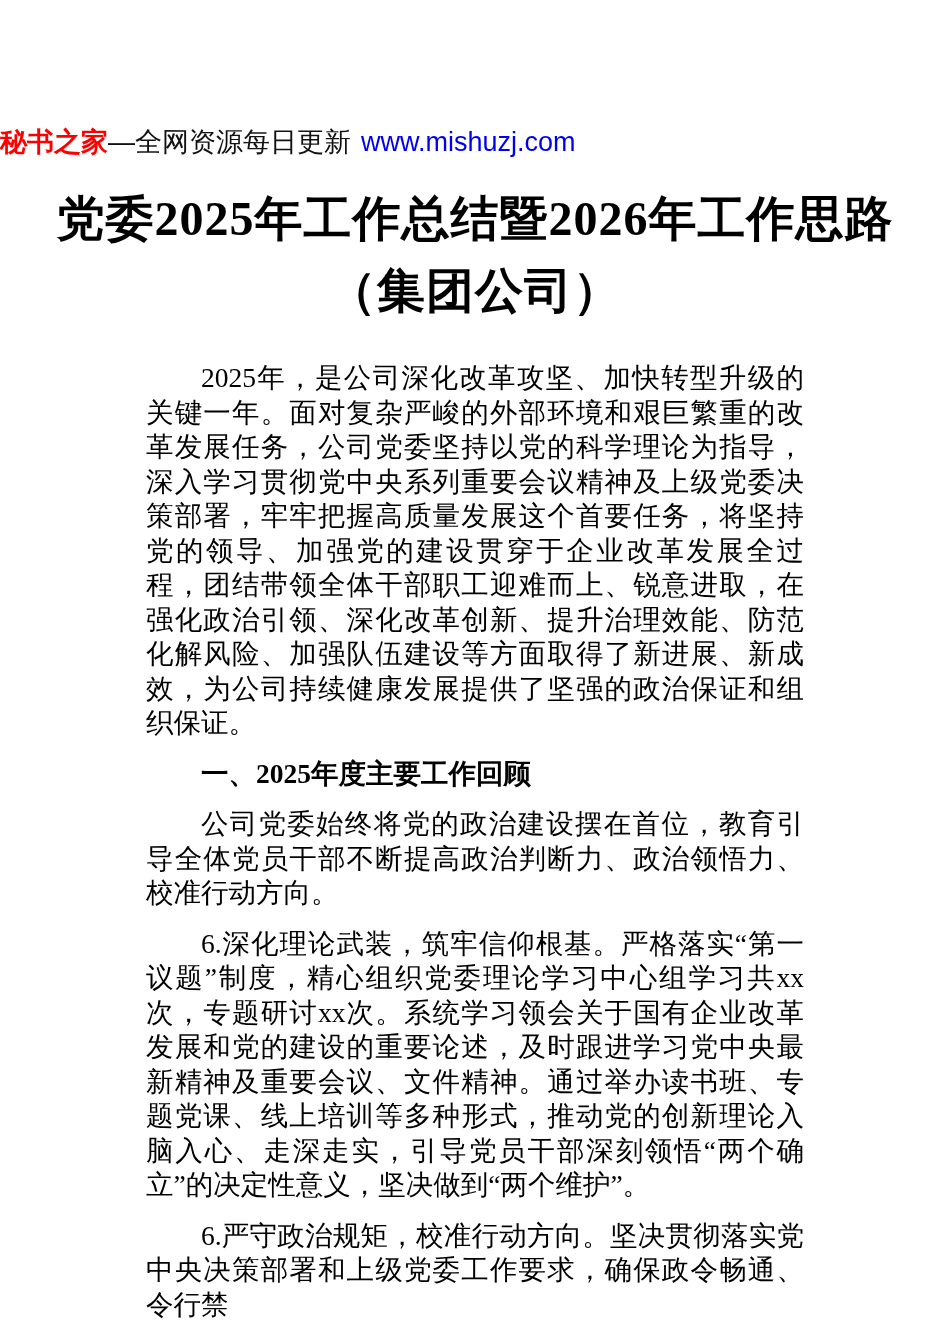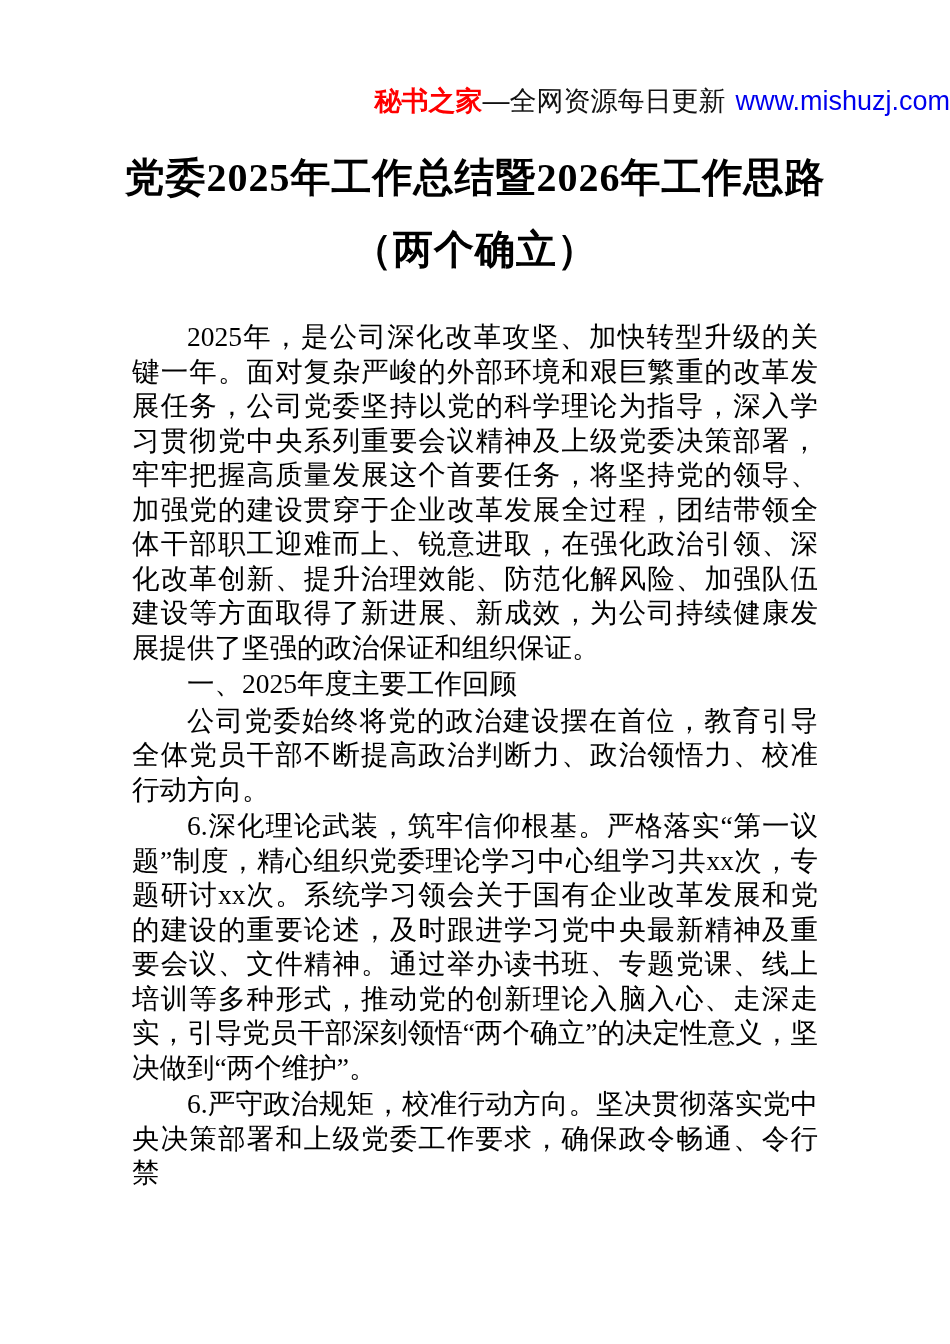--- a/index.html
+++ b/index.html
@@ -9,76 +9,77 @@
     width: 950px;
     height: 1344px;
     margin: 0 auto;
     background: #ffffff;
     overflow: hidden;
     color: #000;
     font-family: "Liberation Serif", "DejaVu Serif", serif;
   }
   .banner {
     padding-top: 86px;
-    text-align: right;
+    text-align: left;
     font-family: "Liberation Sans", "DejaVu Sans", sans-serif;
     font-size: 27px;
     line-height: 30px;
     white-space: nowrap;
+    margin-top: 41px;
   }
   .banner .brand {
     color: #ff0000;
     font-weight: bold;
   }
   .banner .tagline {
     color: #111111;
   }
   .banner .url {
     color: #0000ee;
     margin-left: 10px;
     text-decoration: none;
     cursor: pointer;
   }
   .doc-title {
     margin-top: 26px;
     text-align: center;
-    font-size: 40px;
+    font-size: 48px;
     font-weight: bold;
     line-height: 72px;
     letter-spacing: 1px;
   }
   .content {
     width: 690px;
     margin: 34px auto 0;
     font-size: 27.5px;
     line-height: 34.5px;
     text-align: justify;
     text-justify: inter-ideograph;
   }
   .content p {
-    margin: 2px;
+    margin: 16px;
     text-indent: 2em;
   }
   .content p.heading1,
   .content p.heading2 {
-    font-weight: normal;
+    font-weight: bold;
   }
 </style>
 </head>
 <body>
 
 <div class="page">
 
   <div class="banner">
     <span class="brand">秘书之家</span><span class="tagline">—全网资源每日更新</span><span class="url">www.mishuzj.com</span>
   </div>
 
   <div class="doc-title">
     <div>党委2025年工作总结暨2026年工作思路</div>
-    <div>（两个确立）</div>
+    <div>（集团公司）</div>
   </div>
 
   <div class="content">
     <p class="body">2025年，是公司深化改革攻坚、加快转型升级的关键一年。面对复杂严峻的外部环境和艰巨繁重的改革发展任务，公司党委坚持以党的科学理论为指导，深入学习贯彻党中央系列重要会议精神及上级党委决策部署，牢牢把握高质量发展这个首要任务，将坚持党的领导、加强党的建设贯穿于企业改革发展全过程，团结带领全体干部职工迎难而上、锐意进取，在强化政治引领、深化改革创新、提升治理效能、防范化解风险、加强队伍建设等方面取得了新进展、新成效，为公司持续健康发展提供了坚强的政治保证和组织保证。</p>
     <p class="heading1">一、2025年度主要工作回顾</p>
     <p class="body">公司党委始终将党的政治建设摆在首位，教育引导全体党员干部不断提高政治判断力、政治领悟力、校准行动方向。</p>
     <p class="body">6.深化理论武装，筑牢信仰根基。严格落实“第一议题”制度，精心组织党委理论学习中心组学习共xx次，专题研讨xx次。系统学习领会关于国有企业改革发展和党的建设的重要论述，及时跟进学习党中央最新精神及重要会议、文件精神。通过举办读书班、专题党课、线上培训等多种形式，推动党的创新理论入脑入心、走深走实，引导党员干部深刻领悟“两个确立”的决定性意义，坚决做到“两个维护”。</p>
     <p class="body">6.严守政治规矩，校准行动方向。坚决贯彻落实党中央决策部署和上级党委工作要求，确保政令畅通、令行禁</p>
   </div>
 

